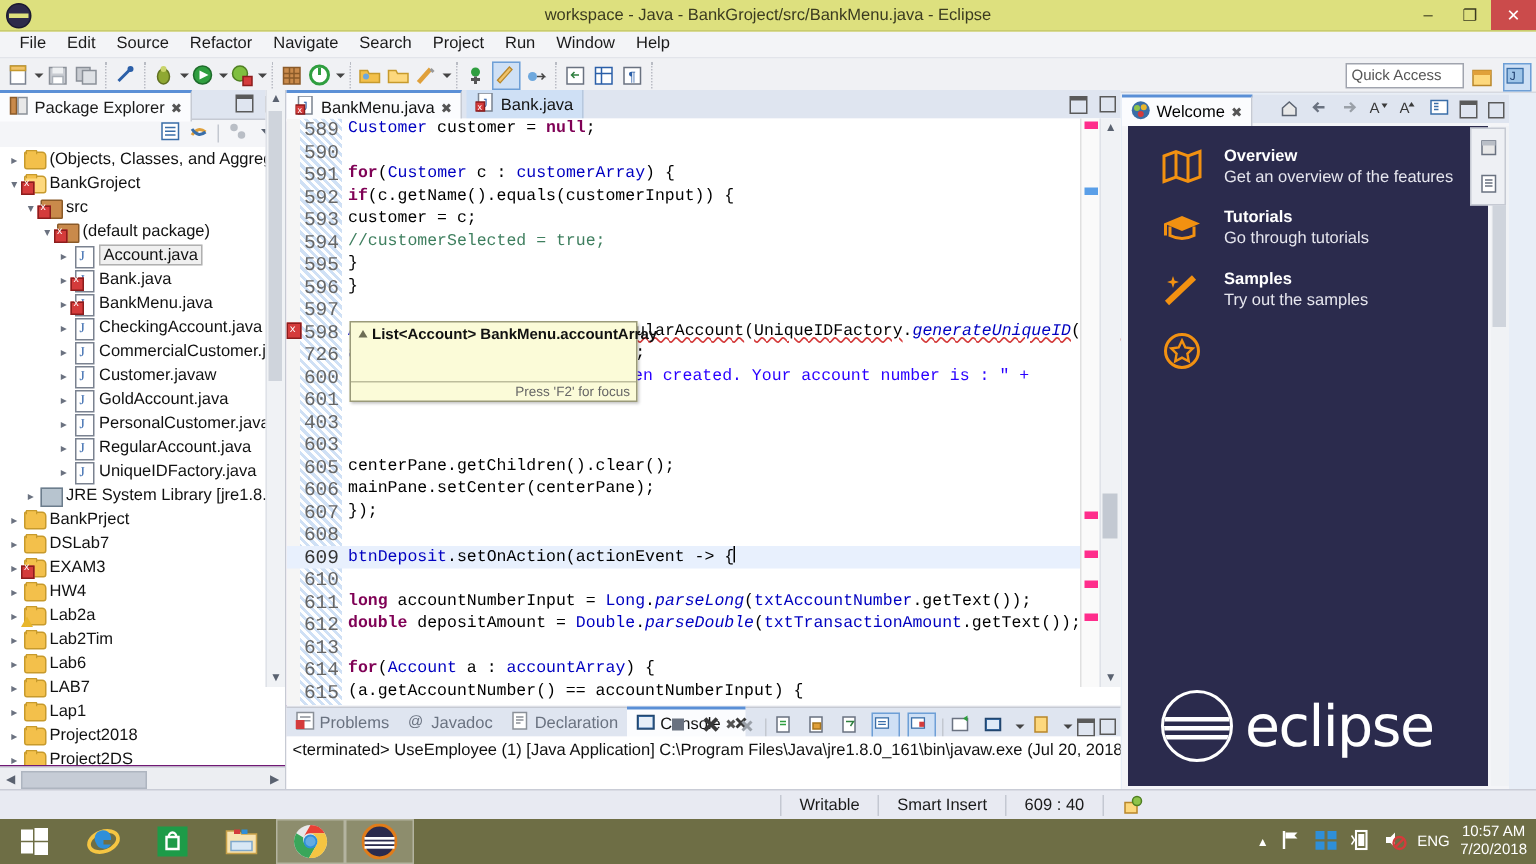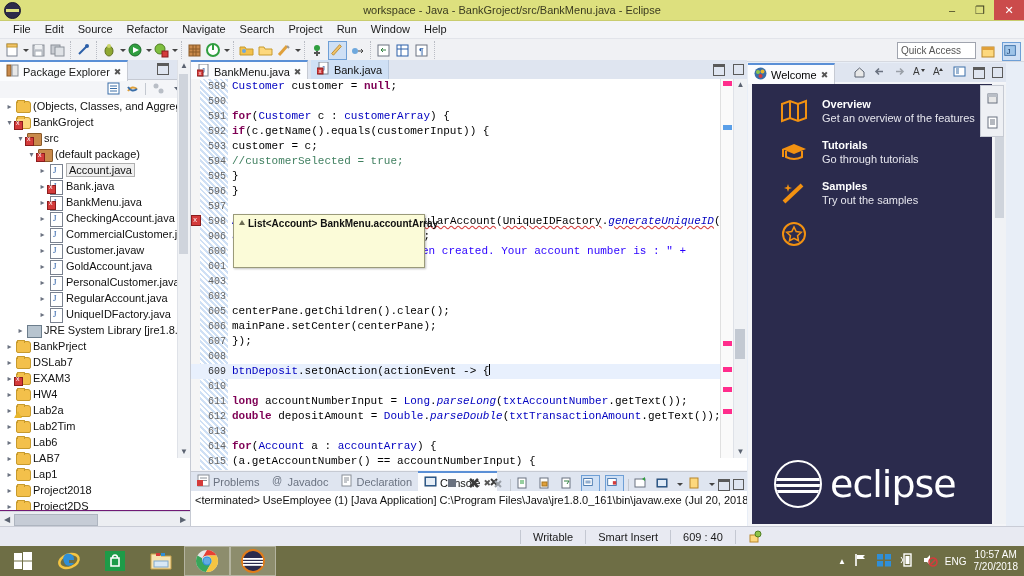--- a/index.html
+++ b/index.html
@@ -97,21 +97,21 @@
   .etab.inactive{background:#cfe0f5;border-right:1px solid #b7c8de;}
   .ectrls{position:absolute;right:3px;top:4px;display:flex;gap:8px;}
 
   .code{position:absolute;left:0;top:19px;width:556px;height:391px;background:#fff;overflow:hidden;
     font-family:"Liberation Mono", monospace;font-size:11px;}
   .marker-col{position:absolute;left:0;top:0;width:9px;height:391px;background:#f5f5f5;border-right:1px solid #e5e5e5;}
   .gutter{position:absolute;left:9px;top:0;width:28px;height:391px;
     background:repeating-linear-gradient(45deg,#fff,#fff 2px,#cfe0f5 2px,#cfe0f5 4px);}
   .lines{position:absolute;left:0;top:0;width:556px;}
   .cl{height:15px;line-height:15px;position:relative;white-space:pre;}
-  .cl .ln{position:absolute;left:9px;width:26px;text-align:right;color:#666;font-size:10px;
+  .cl .ln{position:absolute;left:9px;width:26px;text-align:right;color:#666;font-size:13px;
     background:rgba(255,255,255,0);}
   .cl .tx{position:absolute;left:41px;color:#000;}
   .cl.cur{background:#e8f0fd;}
   .cl.cur .ln{color:#333;}
   .kw{color:#7f0055;font-weight:bold;}
   .fld{color:#0000c0;}
   .str{color:#2a00ff;}
   .cmt{color:#3f7f5f;}
   .stat{color:#0000c0;font-style:italic;}
   .err-underline{text-decoration:underline;text-decoration-color:#d43b3b;text-decoration-style:wavy;}
@@ -147,21 +147,21 @@
   .ctext{position:absolute;left:0;top:19px;width:556px;height:36px;background:#fff;
     font-size:11px;color:#111;padding:3px 4px;box-sizing:border-box;white-space:nowrap;overflow:hidden;}
 
   
   .right{position:absolute;left:748px;top:3px;width:258px;height:466px;background:#f4f5f8;}
   .wtabs{height:19px;background:#dfe5f0;position:relative;}
   .wtab{position:absolute;left:0;top:0;height:19px;background:#fbfcfe;border-top:2px solid #5a8fd6;
     padding:0 6px;display:flex;align-items:center;gap:4px;border-right:1px solid #c6cad3;font-size:11px;}
   .wtools{position:absolute;right:3px;top:2px;display:flex;gap:7px;align-items:center;}
   .welcome{position:absolute;left:4px;top:21px;width:240px;height:440px;background:#2b2b4d;}
-  .wrow{display:flex;align-items:flex-start;gap:14px;padding:14px 0 0 28px;}
+  .wrow{display:flex;align-items:flex-start;gap:14px;padding:14px 0 0 22px;}
   .wicon{width:28px;height:26px;flex:0 0 28px;position:relative;}
   .wtxt .t{color:#fff;font-size:11px;font-weight:bold;line-height:13px;}
   .wtxt .s{color:#e6e6ee;font-size:11px;line-height:14px;}
   .eclipse-logo{position:absolute;left:22px;bottom:16px;display:flex;align-items:center;gap:8px;}
   .el-circle{width:44px;height:44px;border-radius:50%;background:#2b2b4d;border:2px solid #fff;position:relative;overflow:hidden;}
   .el-circle .b{position:absolute;left:-2px;width:50px;height:3px;background:#fff;}
   .el-word{color:#fff;font-size:38px;line-height:38px;letter-spacing:-1px;font-family:"DejaVu Sans",sans-serif;}
   .wvsb{position:absolute;right:0;top:21px;width:12px;height:440px;background:#f0f2f5;}
   .wvsb .thumb{position:absolute;left:1px;top:14px;width:9px;height:120px;background:#cfd4dc;}
   .fasttabs{position:absolute;right:2px;top:22px;width:22px;height:50px;background:#eef0f4;border:1px solid #c6cad3;}
@@ -640,41 +640,42 @@
             <div class="cl"><span class="ln">589</span><span class="tx"><span class="fld">Customer</span> customer = <span class="kw">null</span>;</span></div>
             <div class="cl"><span class="ln">590</span><span class="tx"></span></div>
             <div class="cl"><span class="ln">591</span><span class="tx"><span class="kw">for</span>(<span class="fld">Customer</span> c : <span class="fld">customerArray</span>) {</span></div>
             <div class="cl"><span class="ln">592</span><span class="tx"><span class="kw">if</span>(c.getName().equals(customerInput)) {</span></div>
             <div class="cl"><span class="ln">593</span><span class="tx">customer = c;</span></div>
             <div class="cl"><span class="ln">594</span><span class="tx"><span class="cmt">//customerSelected = true;</span></span></div>
             <div class="cl"><span class="ln">595</span><span class="tx">}</span></div>
             <div class="cl"><span class="ln">596</span><span class="tx">}</span></div>
             <div class="cl"><span class="ln">597</span><span class="tx"></span></div>
             <div class="cl"><span class="ln">598</span><span class="errmark"></span><span class="tx"><span class="fld">Account</span> regularAcct = <span class="kw err-underline">new</span> <span class="err-underline">RegularAccount</span>(<span class="err-underline">UniqueIDFactory</span>.<span class="stat err-underline">generateUniqueID</span>(), <span class="err-underline">start</span></span></div>
-            <div class="cl"><span class="ln">906</span><span class="tx"><span class="fld">accountArray</span>.add(regularAcct);</span></div>
+            <div class="cl"><span class="ln">726</span><span class="tx"><span class="fld">accountArray</span>.add(regularAcct);</span></div>
             <div class="cl"><span class="ln">600</span><span class="tx" style="left: 165px;"><span class="str">unt has been created. Your account number is : " +</span></span></div>
             <div class="cl"><span class="ln">601</span><span class="tx"></span></div>
             <div class="cl"><span class="ln">403</span><span class="tx"></span></div>
             <div class="cl"><span class="ln">603</span><span class="tx"></span></div>
             <div class="cl"><span class="ln">605</span><span class="tx">centerPane.getChildren().clear();</span></div>
             <div class="cl"><span class="ln">606</span><span class="tx">mainPane.setCenter(centerPane);</span></div>
             <div class="cl"><span class="ln">607</span><span class="tx">});</span></div>
             <div class="cl"><span class="ln">608</span><span class="tx"></span></div>
             <div class="cl cur"><span class="ln">609</span><span class="tx"><span class="fld">btnDeposit</span>.setOnAction(actionEvent -&gt; {<span style="display: inline-block; width: 1px; height: 11px; background: rgb(0, 0, 0); vertical-align: -1px;"></span></span></div>
             <div class="cl"><span class="ln">610</span><span class="tx"></span></div>
             <div class="cl"><span class="ln">611</span><span class="tx"><span class="kw">long</span> accountNumberInput = <span class="fld">Long</span>.<span class="stat">parseLong</span>(<span class="fld">txtAccountNumber</span>.getText());</span></div>
             <div class="cl"><span class="ln">612</span><span class="tx"><span class="kw">double</span> depositAmount = <span class="fld">Double</span>.<span class="stat">parseDouble</span>(<span class="fld">txtTransactionAmount</span>.getText());</span></div>
             <div class="cl"><span class="ln">613</span><span class="tx"></span></div>
             <div class="cl"><span class="ln">614</span><span class="tx"><span class="kw">for</span>(<span class="fld">Account</span> a : <span class="fld">accountArray</span>) {</span></div>
             <div class="cl"><span class="ln">615</span><span class="tx">(a.getAccountNumber() == accountNumberInput) {</span></div>
           </div>
 
         <div class="tooltip">
           <span class="tt-tri"></span>
           <div class="tt-head">List&lt;Account&gt; BankMenu.accountArray</div>
+          <div class="tt-foot">Press 'F2' for focus</div>
         </div>
       </div>
 
       <div class="ruler">
         <div class="rm" style="top:2px;"></div>
         <div class="rm blue" style="top:46px;"></div>
         <div class="rm" style="top:262px;"></div>
         <div class="rm" style="top:288px;"></div>
         <div class="rm" style="top:308px;"></div>
         <div class="rm" style="top:330px;"></div>

